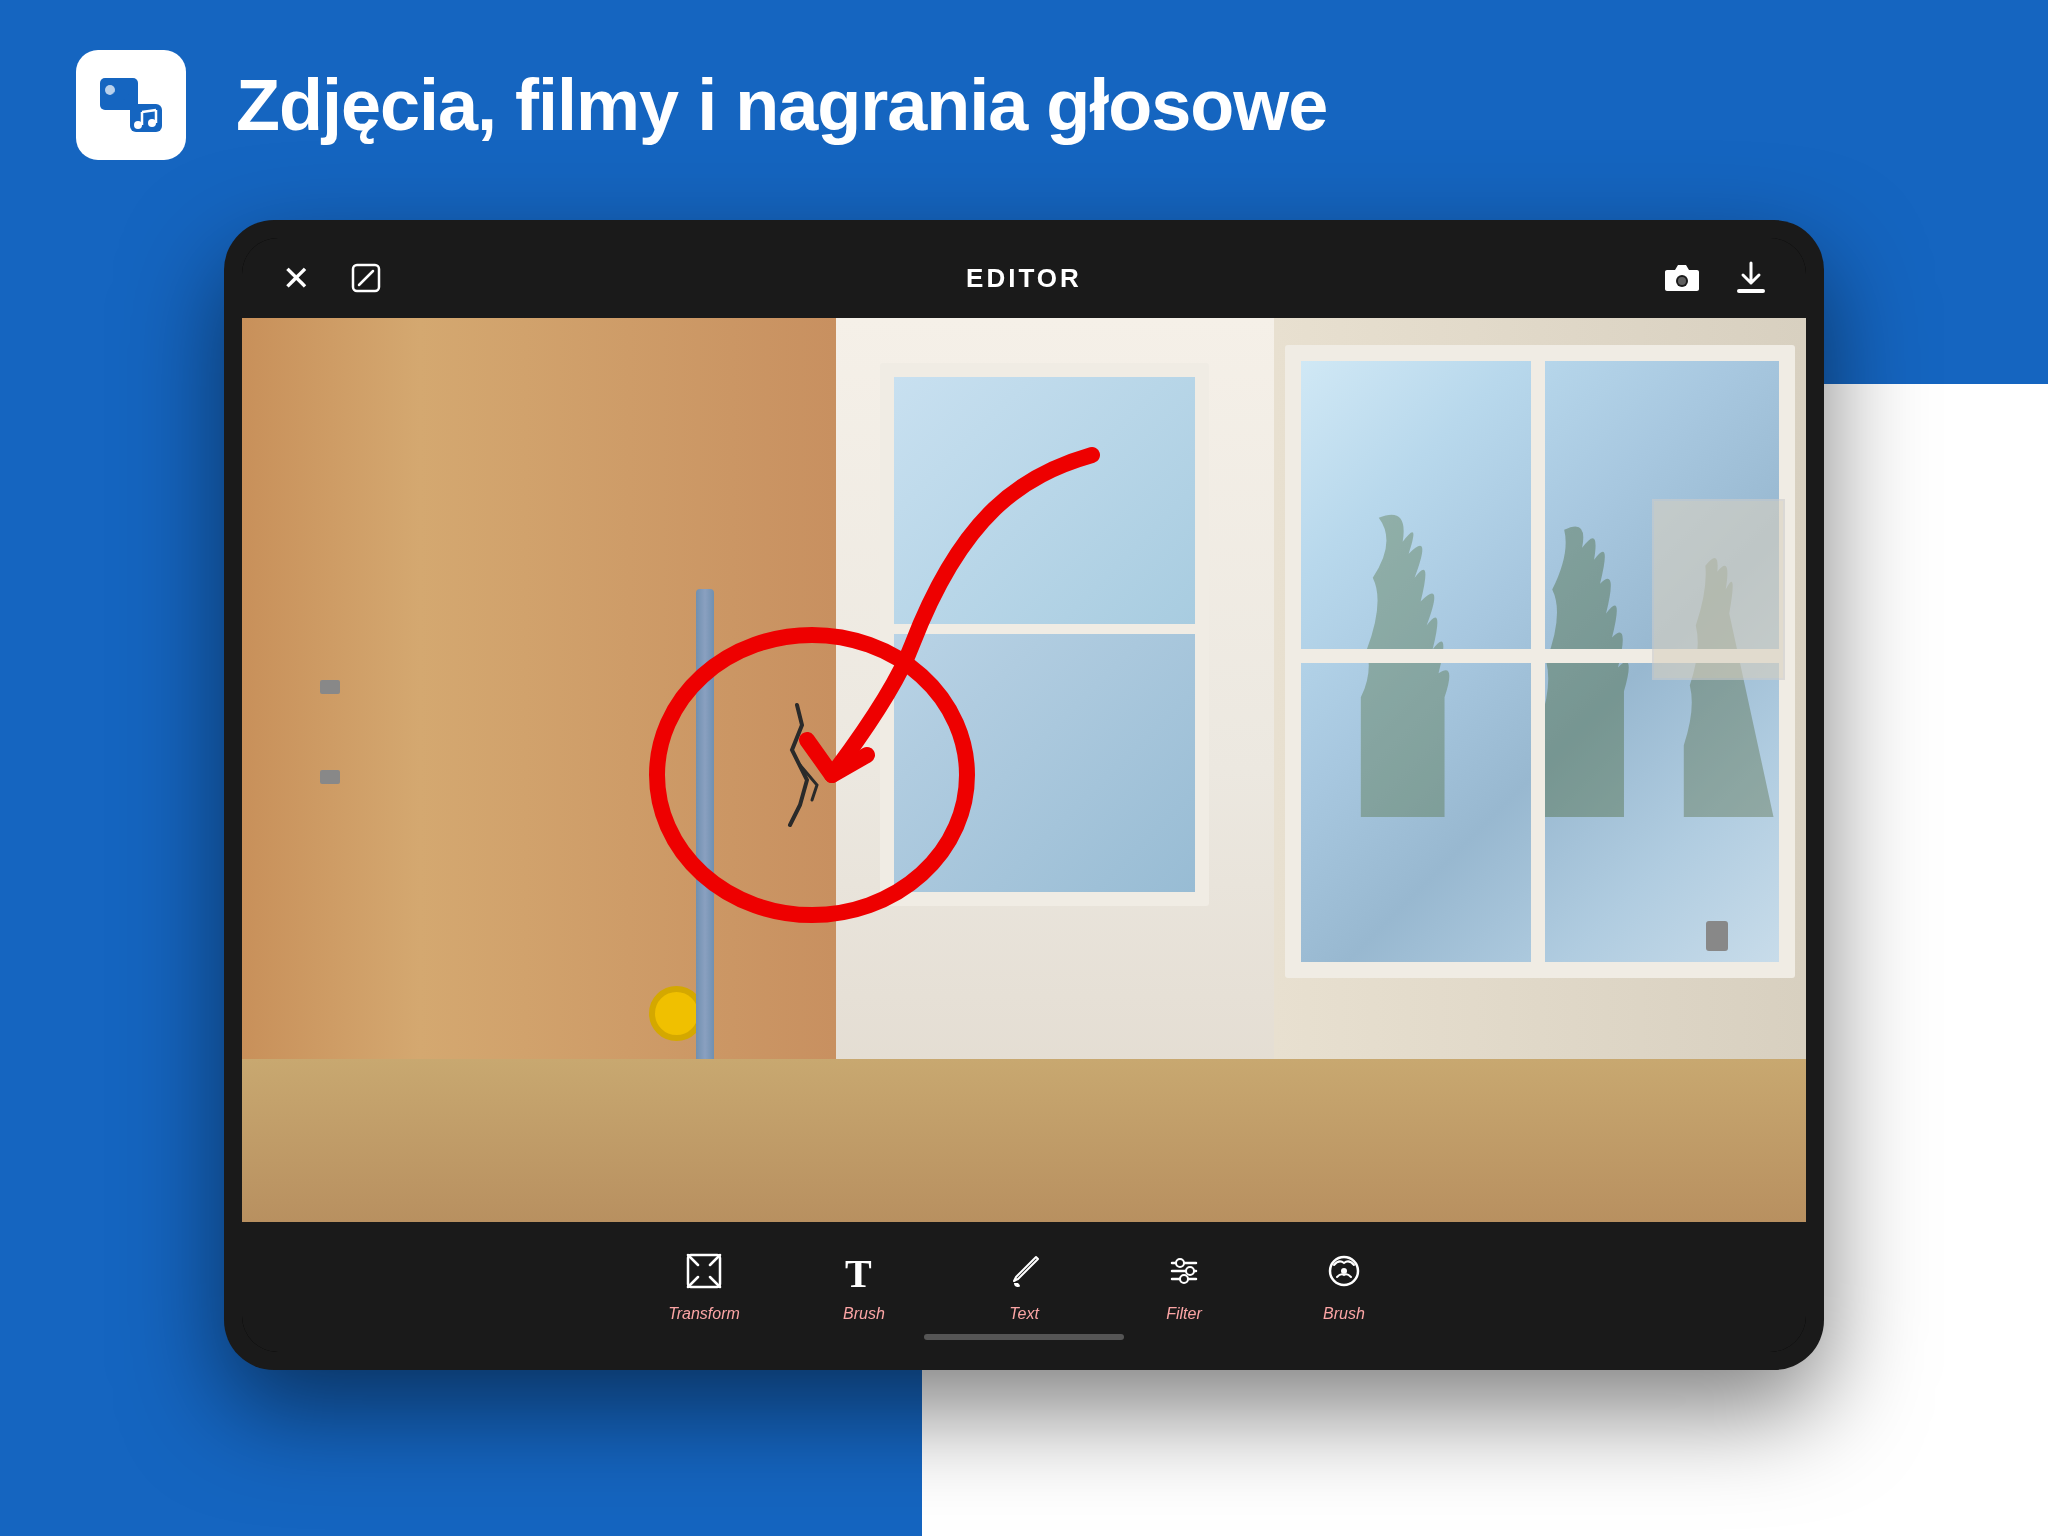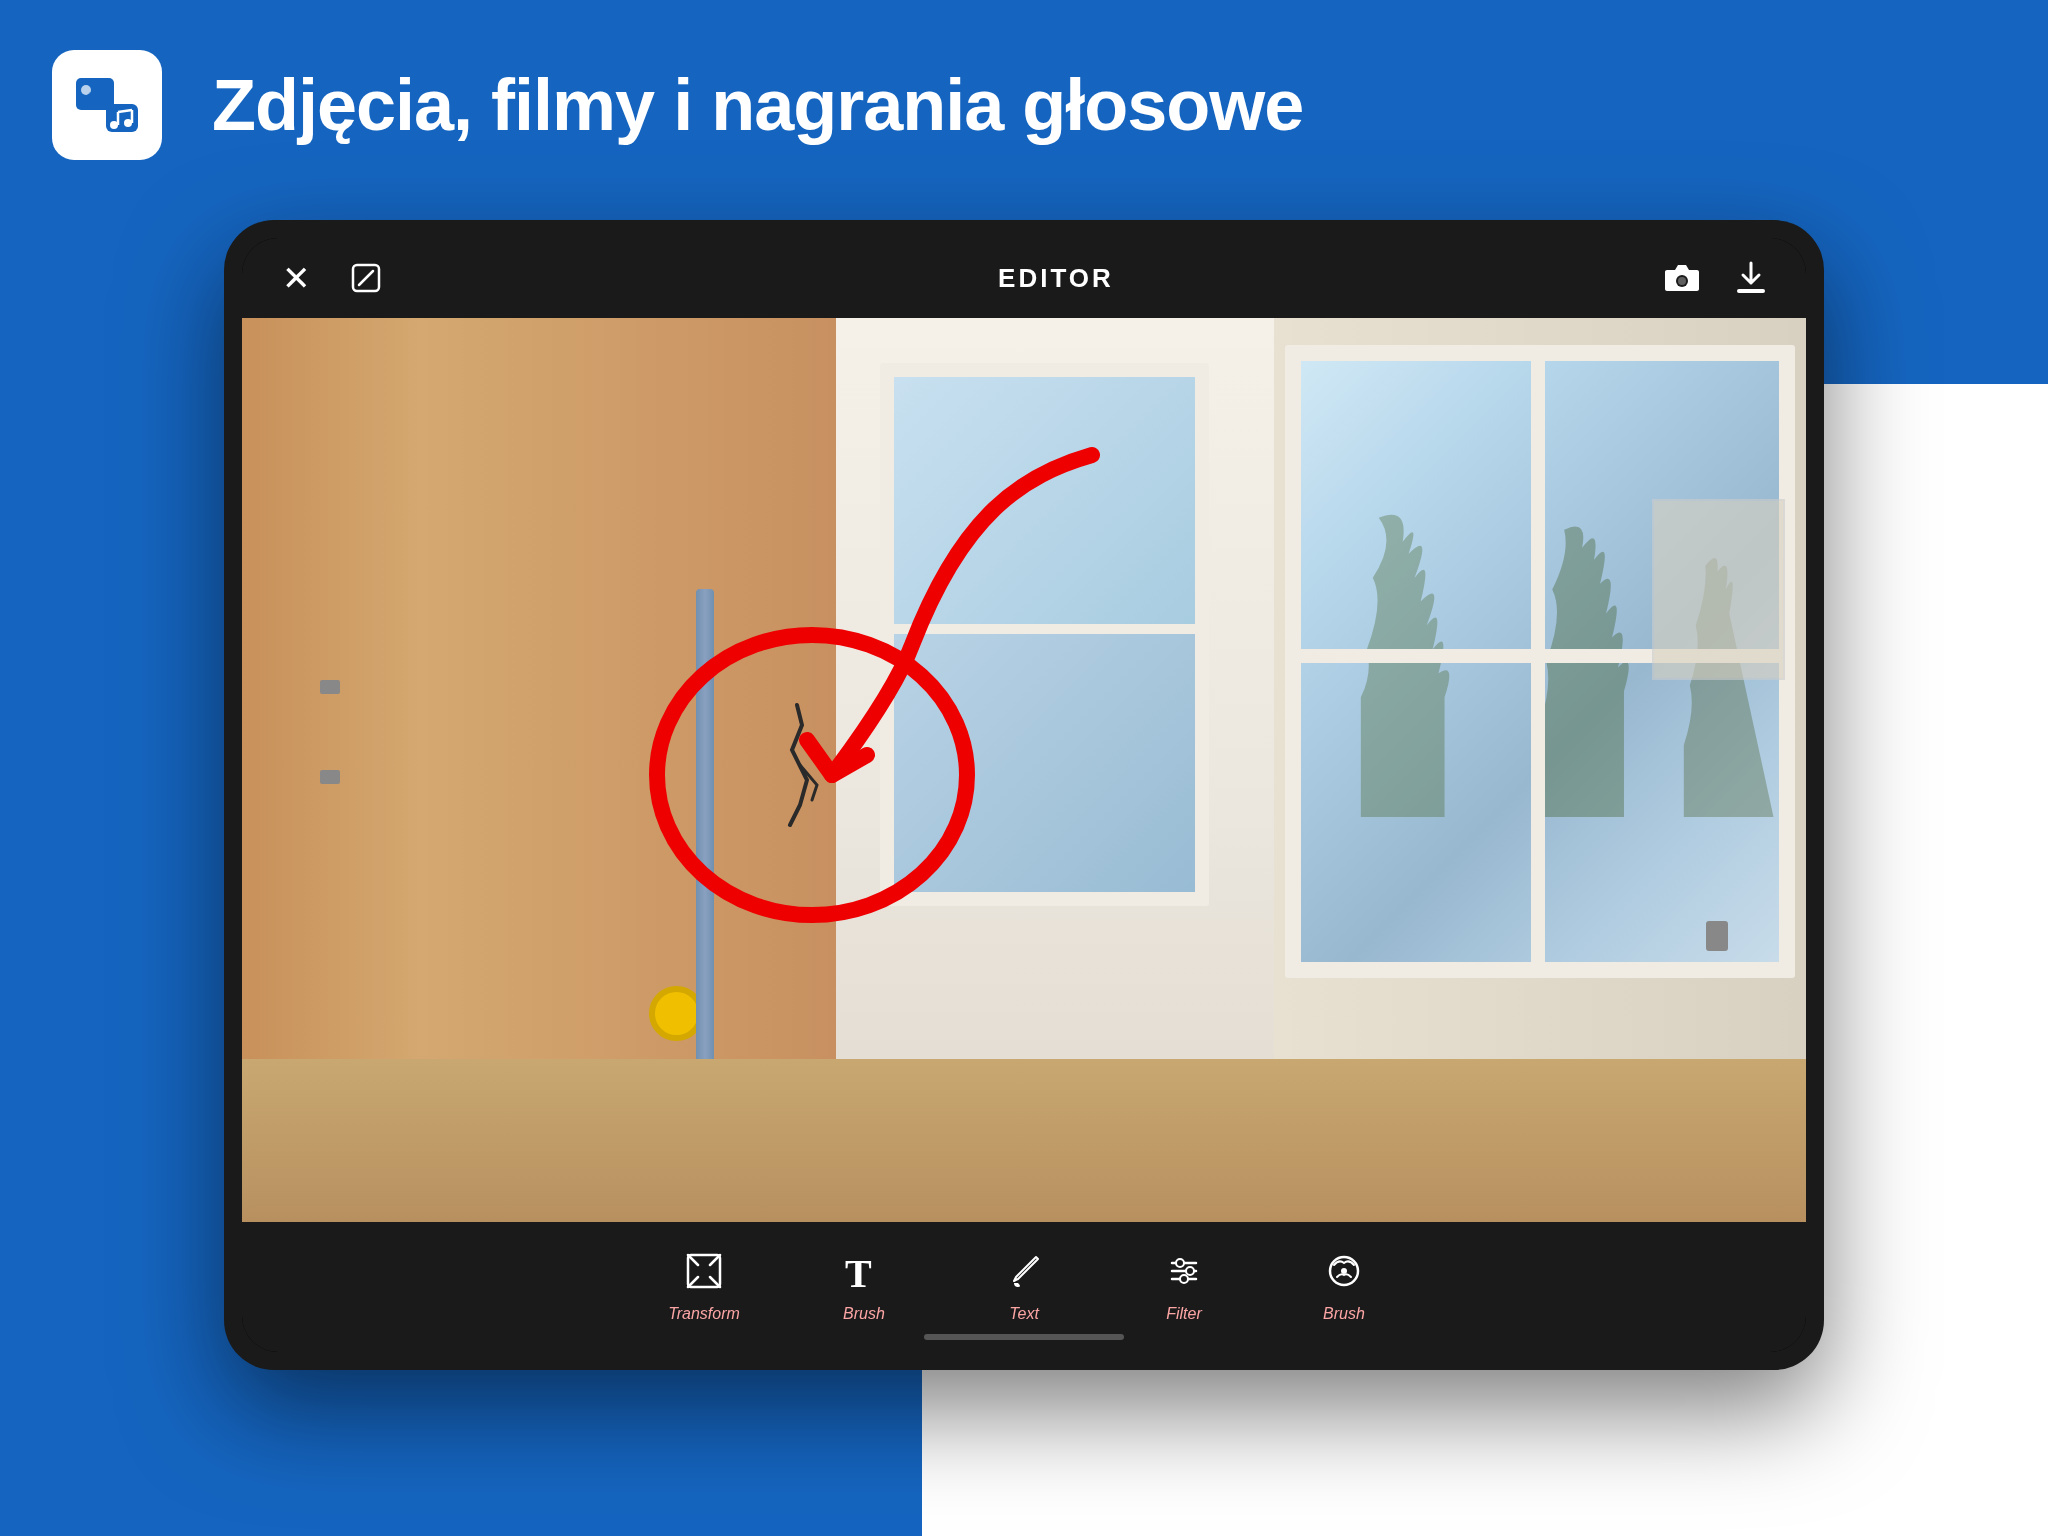--- a/index.html
+++ b/index.html
@@ -34,21 +34,21 @@
     }
 
     
     .header {
       position: absolute;
       top: 0; left: 0;
       width: 100%;
       height: 210px;
       display: flex;
       align-items: center;
-      padding: 0 52px;
+      padding: 0 76px;
       z-index: 10;
     }
 
     .app-icon {
       width: 110px;
       height: 110px;
       background: white;
       border-radius: 22px;
       display: flex;
       align-items: center;
@@ -118,21 +118,20 @@
     }
 
     .editor-title {
       position: absolute;
       left: 50%;
       transform: translateX(-50%);
       color: white;
       font-size: 26px;
       font-weight: 600;
       letter-spacing: 3px;
-      margin-left: 32px;
     }
 
     .editor-topbar-right {
       margin-left: auto;
       display: flex;
       align-items: center;
       gap: 36px;
     }
 
     .icon-btn {

